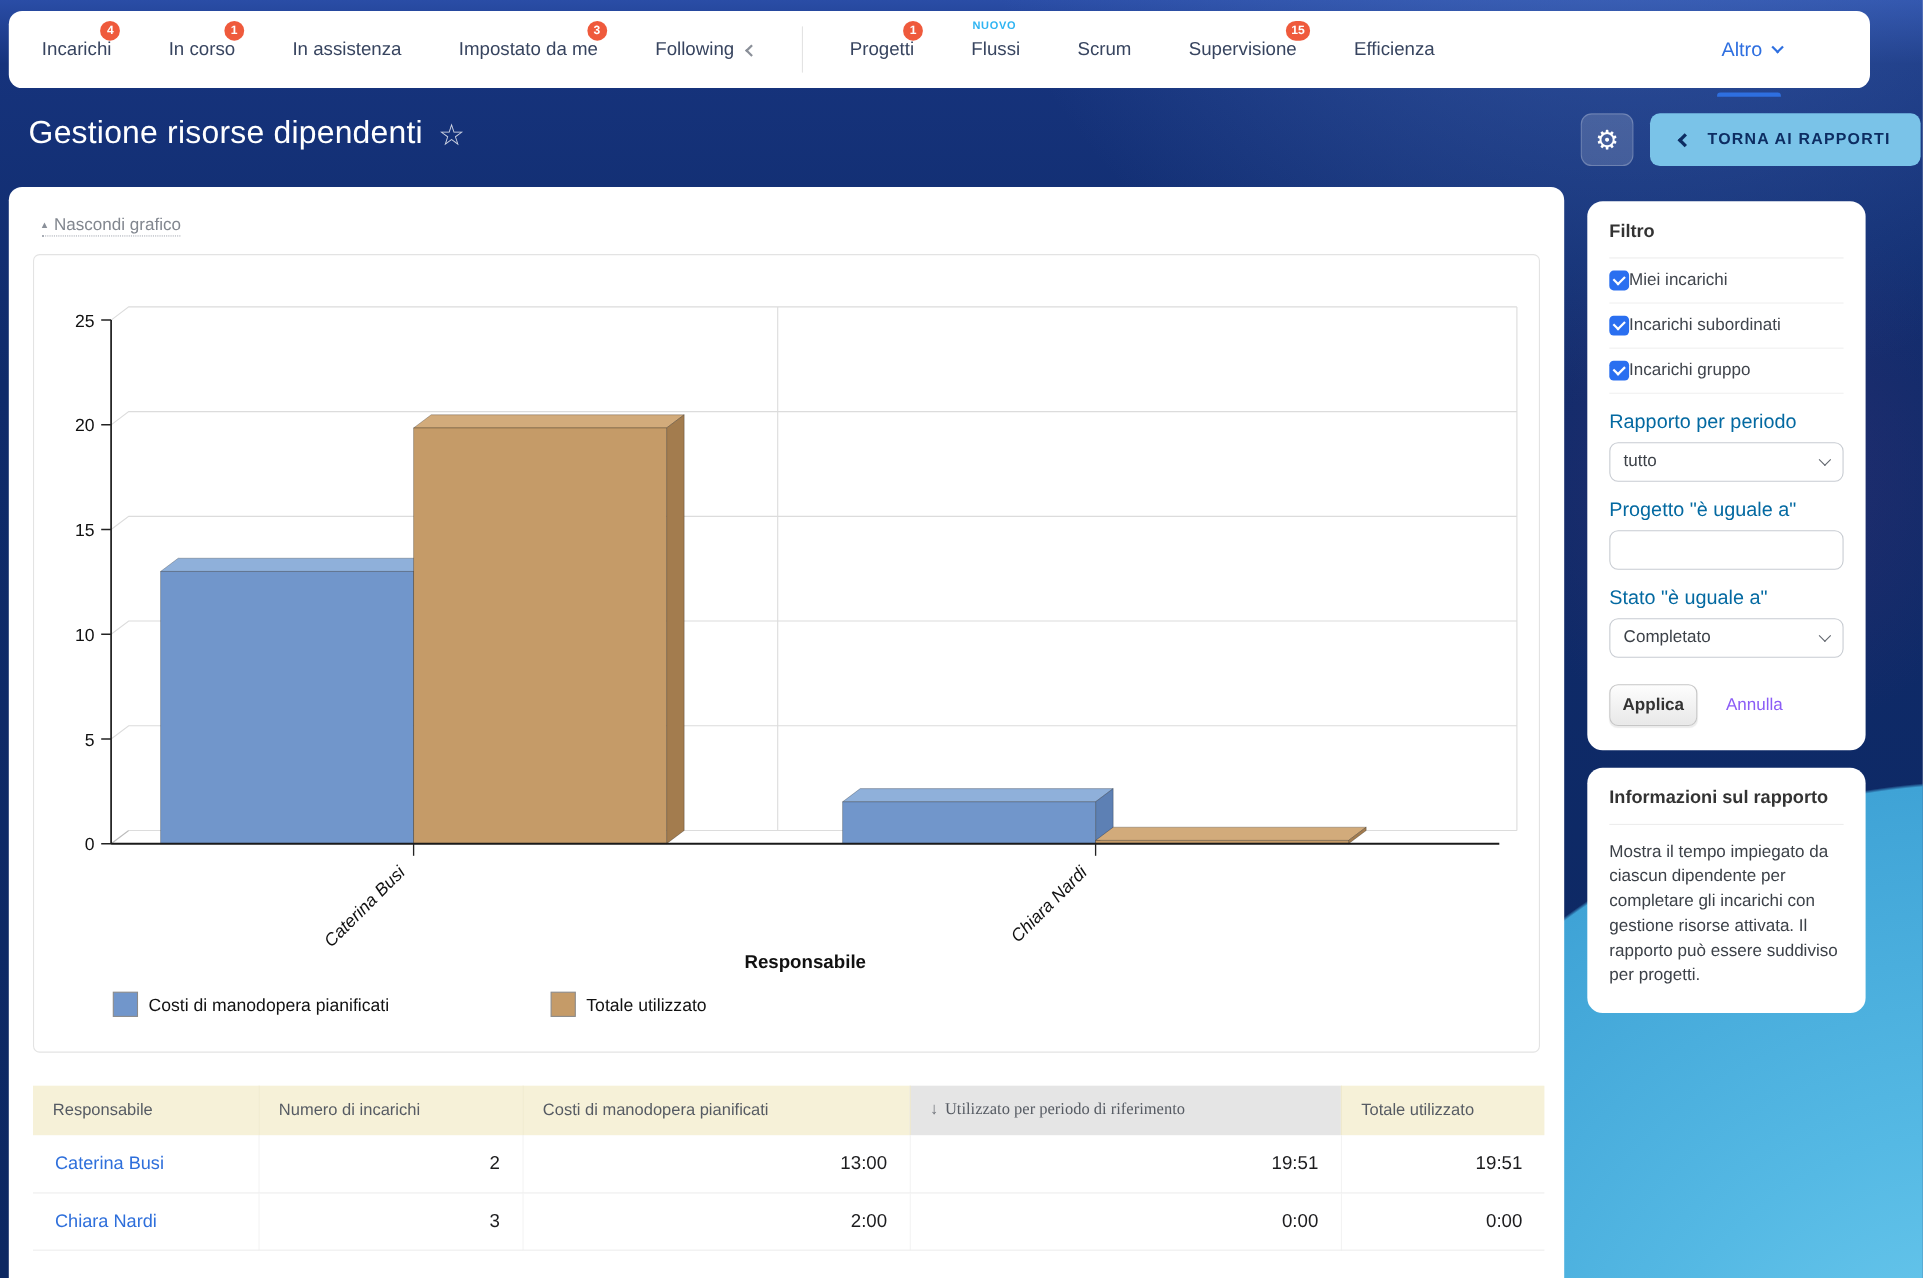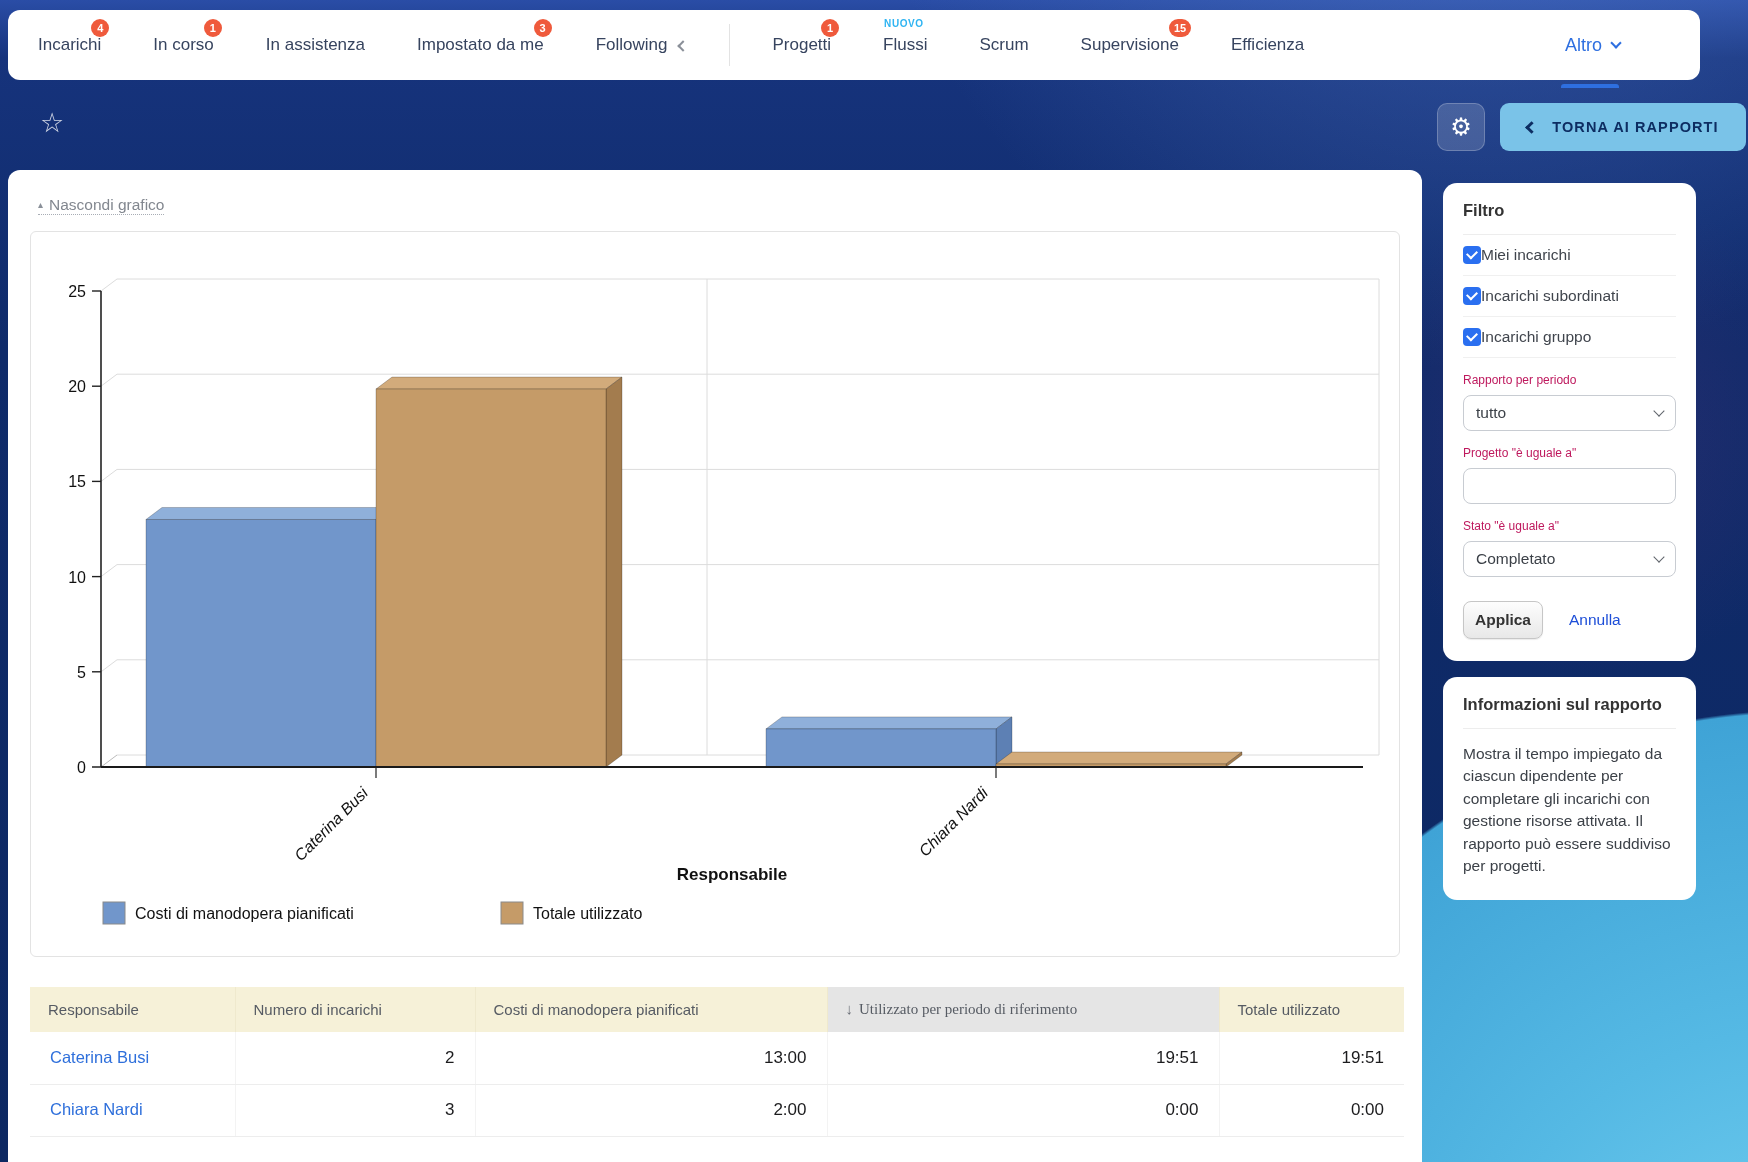--- a/index.html
+++ b/index.html
@@ -81,35 +81,35 @@
 
   
   .sidebar { position:absolute; left:1443px; top:183px; width:253px; }
   .card { background:#fff; border-radius:14px; padding:18px 20px 22px; }
   .card + .card { margin-top:16px; }
   .card-title { font-size:16.5px; font-weight:bold; color:#333; padding-bottom:14px; border-bottom:1px solid #ededed; }
   .cb-row { display:flex; align-items:center; gap:0; height:41px; border-bottom:1px solid #f0f0f0; cursor:pointer; }
   .cb-box { width:18px; height:18px; border-radius:4px; background:#2a6ff0; position:relative; flex:none; }
   .cb-box::after { content:""; position:absolute; left:4px; top:4px; width:8px; height:5px; border-left:2px solid #fff; border-bottom:2px solid #fff; transform:rotate(-45deg); }
   .cb-label { font-size:15.5px; color:#40454d; }
-  .field-label { font-size:12px; color:#be185d; margin:15px 0 8px; }
+  .field-label { font-size:18px; color:#0369a1; margin:15px 0 8px; }
   .select-wrap { position:relative; }
   .fake-select, .fake-input {
     width:100%; height:36px; border:1px solid #c8ccd2; border-radius:8px; background:#fff;
     font-size:15.5px; color:#3c4148; padding:0 12px; display:flex; align-items:center; cursor:pointer;
   }
   .fake-input { cursor:text; }
   .select-chev { position:absolute; right:13px; top:12px; width:8px; height:8px; border-right:1.7px solid #5f646b; border-bottom:1.7px solid #5f646b; transform:rotate(45deg); pointer-events:none; }
   .btn-row { margin-top:24px; display:flex; align-items:center; gap:26px; }
   .apply-btn {
     padding:9px 11px; border:1px solid #c6c6c6; border-radius:8px;
     background:linear-gradient(#fdfdfd,#e8e8e8); box-shadow:0 1px 1px rgba(0,0,0,0.08);
     font-weight:bold; font-size:15.5px; color:#333; cursor:pointer;
   }
-  .cancel-link { color:#1d4ed8; font-size:15.5px; cursor:pointer; }
+  .cancel-link { color:#8b5cf6; font-size:15.5px; cursor:pointer; }
   .info-body { margin-top:14px; font-size:15.5px; color:#3c4148; line-height:1.45; }
 </style>
 </head>
 <body>
 
 <nav class="topnav" id="topnav">
 
   <div class="nav-item">
       <span>Incarichi</span>
       <span class="nav-badge">4</span>
@@ -148,20 +148,21 @@
     <div class="nav-item">
       <span>Efficienza</span>
     </div>
     <div class="nav-more">
     <span>Altro</span>
     <span class="chev chev-down"></span>
   </div>
 </nav>
 
 <div class="title-row">
+  <span class="page-title">Gestione risorse dipendenti</span>
   <span class="fav-star">☆</span>
 </div>
 <div class="gear-btn">
   <span class="gear-glyph">⚙</span>
 </div>
 <div class="back-btn">
   <span class="chev"></span>
   <span>TORNA AI RAPPORTI</span>
 </div>
 

